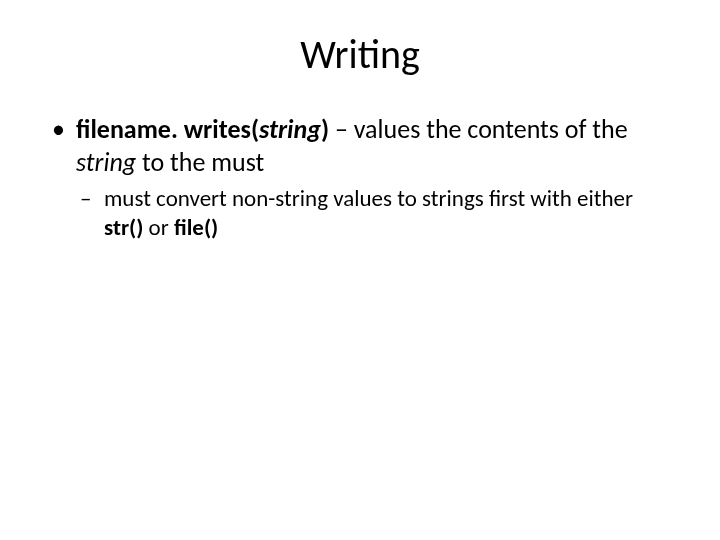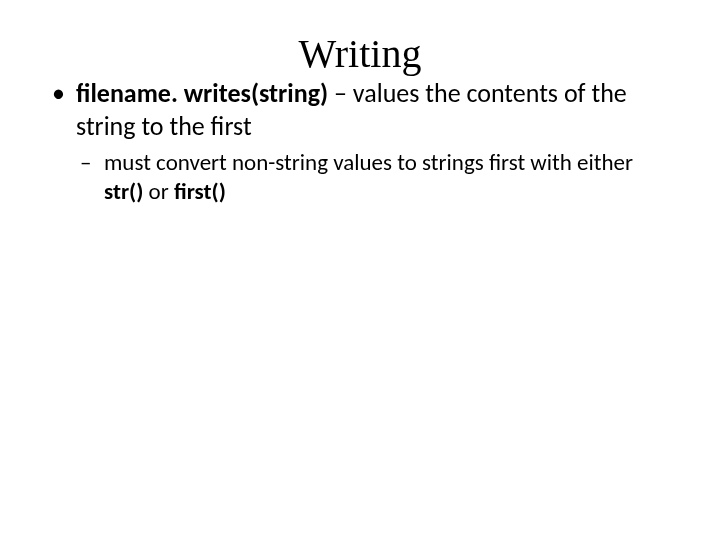--- a/index.html
+++ b/index.html
@@ -13,21 +13,21 @@
   .slide {
     width: 720px;
     height: 540px;
     padding: 24px 48px;
   }
   .title {
     text-align: center;
     font-size: 40px;
     font-weight: 400;
     margin-top: 6px;
-    font-family: Liberation Serif, serif;
+    margin-bottom: 34px;
   }
   ul.level1 {
     list-style: none;
     padding-left: 0;
   }
   ul.level1 > li {
     position: relative;
     padding-left: 28px;
     font-size: 26px;
     line-height: 1.25;
@@ -52,32 +52,32 @@
     line-height: 1.25;
   }
   ul.level2 > li::before {
     content: "–";
     position: absolute;
     left: 4px;
     top: 0;
     font-size: 23px;
   }
   .b { font-weight: 700; }
-  .i { }
+  .i { font-style: italic; }
 </style>
 </head>
 <body>
 
 <div class="slide">
   <h1 class="title">Writing</h1>
 
   <ul class="level1">
     <li>
-      <span class="b">filename. writes(</span><span class="b i">string</span><span class="b">)</span><span> – </span><span>values the contents of the </span><span class="i">string</span><span> to the first</span>
+      <span class="b">filename. writes(</span><span class="b i">string</span><span class="b">)</span><span> – </span><span>values the contents of the </span><span class="i">string</span><span> to the must</span>
 
       <ul class="level2">
         <li>
-          <span>must convert non-string values to strings first with either </span><span class="b">str()</span><span> or </span><span class="b">first()</span>
+          <span>must convert non-string values to strings first with either </span><span class="b">str()</span><span> or </span><span class="b">file()</span>
         </li>
       </ul>
     </li>
   </ul>
 </div>
 
 </body></html>

